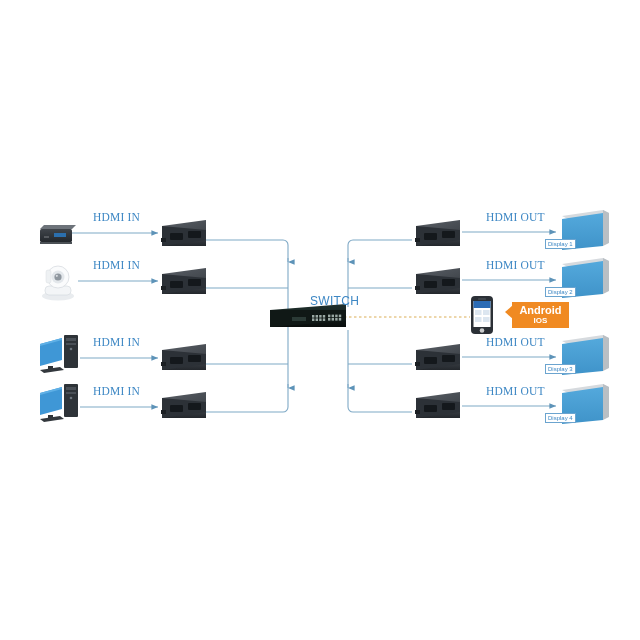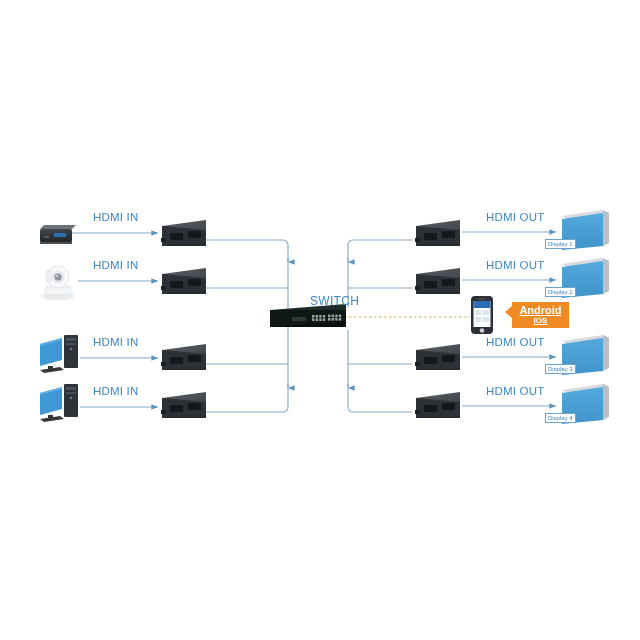--- a/index.html
+++ b/index.html
@@ -1,24 +1,24 @@
 <!DOCTYPE html>
 <html><head>
 <meta charset="utf-8">
 <style>
   html,body{margin:0;padding:0;background:#ffffff;}
   body{width:640px;height:640px;overflow:hidden;font-family:"Liberation Sans",sans-serif;}
   #stage{position:relative;width:640px;height:640px;background:#ffffff;}
   #canvas{position:absolute;left:0;top:0;width:640px;height:640px;}
-  .lbl{position:absolute;color:#3d87c4;font-family:Liberation Sans, sans-serif;
+  .lbl{position:absolute;color:#3d87c4;font-family:Liberation Serif, serif;
        font-size:11.5px;letter-spacing:.2px;white-space:nowrap;}
   .lbl-switch{position:absolute;color:#3d87c4;font-size:12px;letter-spacing:.3px;white-space:nowrap;}
   .dlabel{position:absolute;border:1px solid #6ba4cf;color:#3d87c4;background:#fff;
           font-size:6px;line-height:8px;padding:0 2px;white-space:nowrap;}
-  .cal-txt{position:absolute;color:#ffffff;font-weight:bold;text-align:center;white-space:nowrap;text-decoration:underline;}
+  .cal-txt{position:absolute;color:#ffffff;font-weight:bold;text-align:center;white-space:nowrap;}
 </style>
 </head>
 <body>
 
 <div id="stage">
 
   <svg id="canvas" viewBox="0 0 640 640">
     <defs>
       <linearGradient id="boxTop" x1="0" y1="0" x2="1" y2="1">
         <stop offset="0" stop-color="#5a5f66"></stop>

